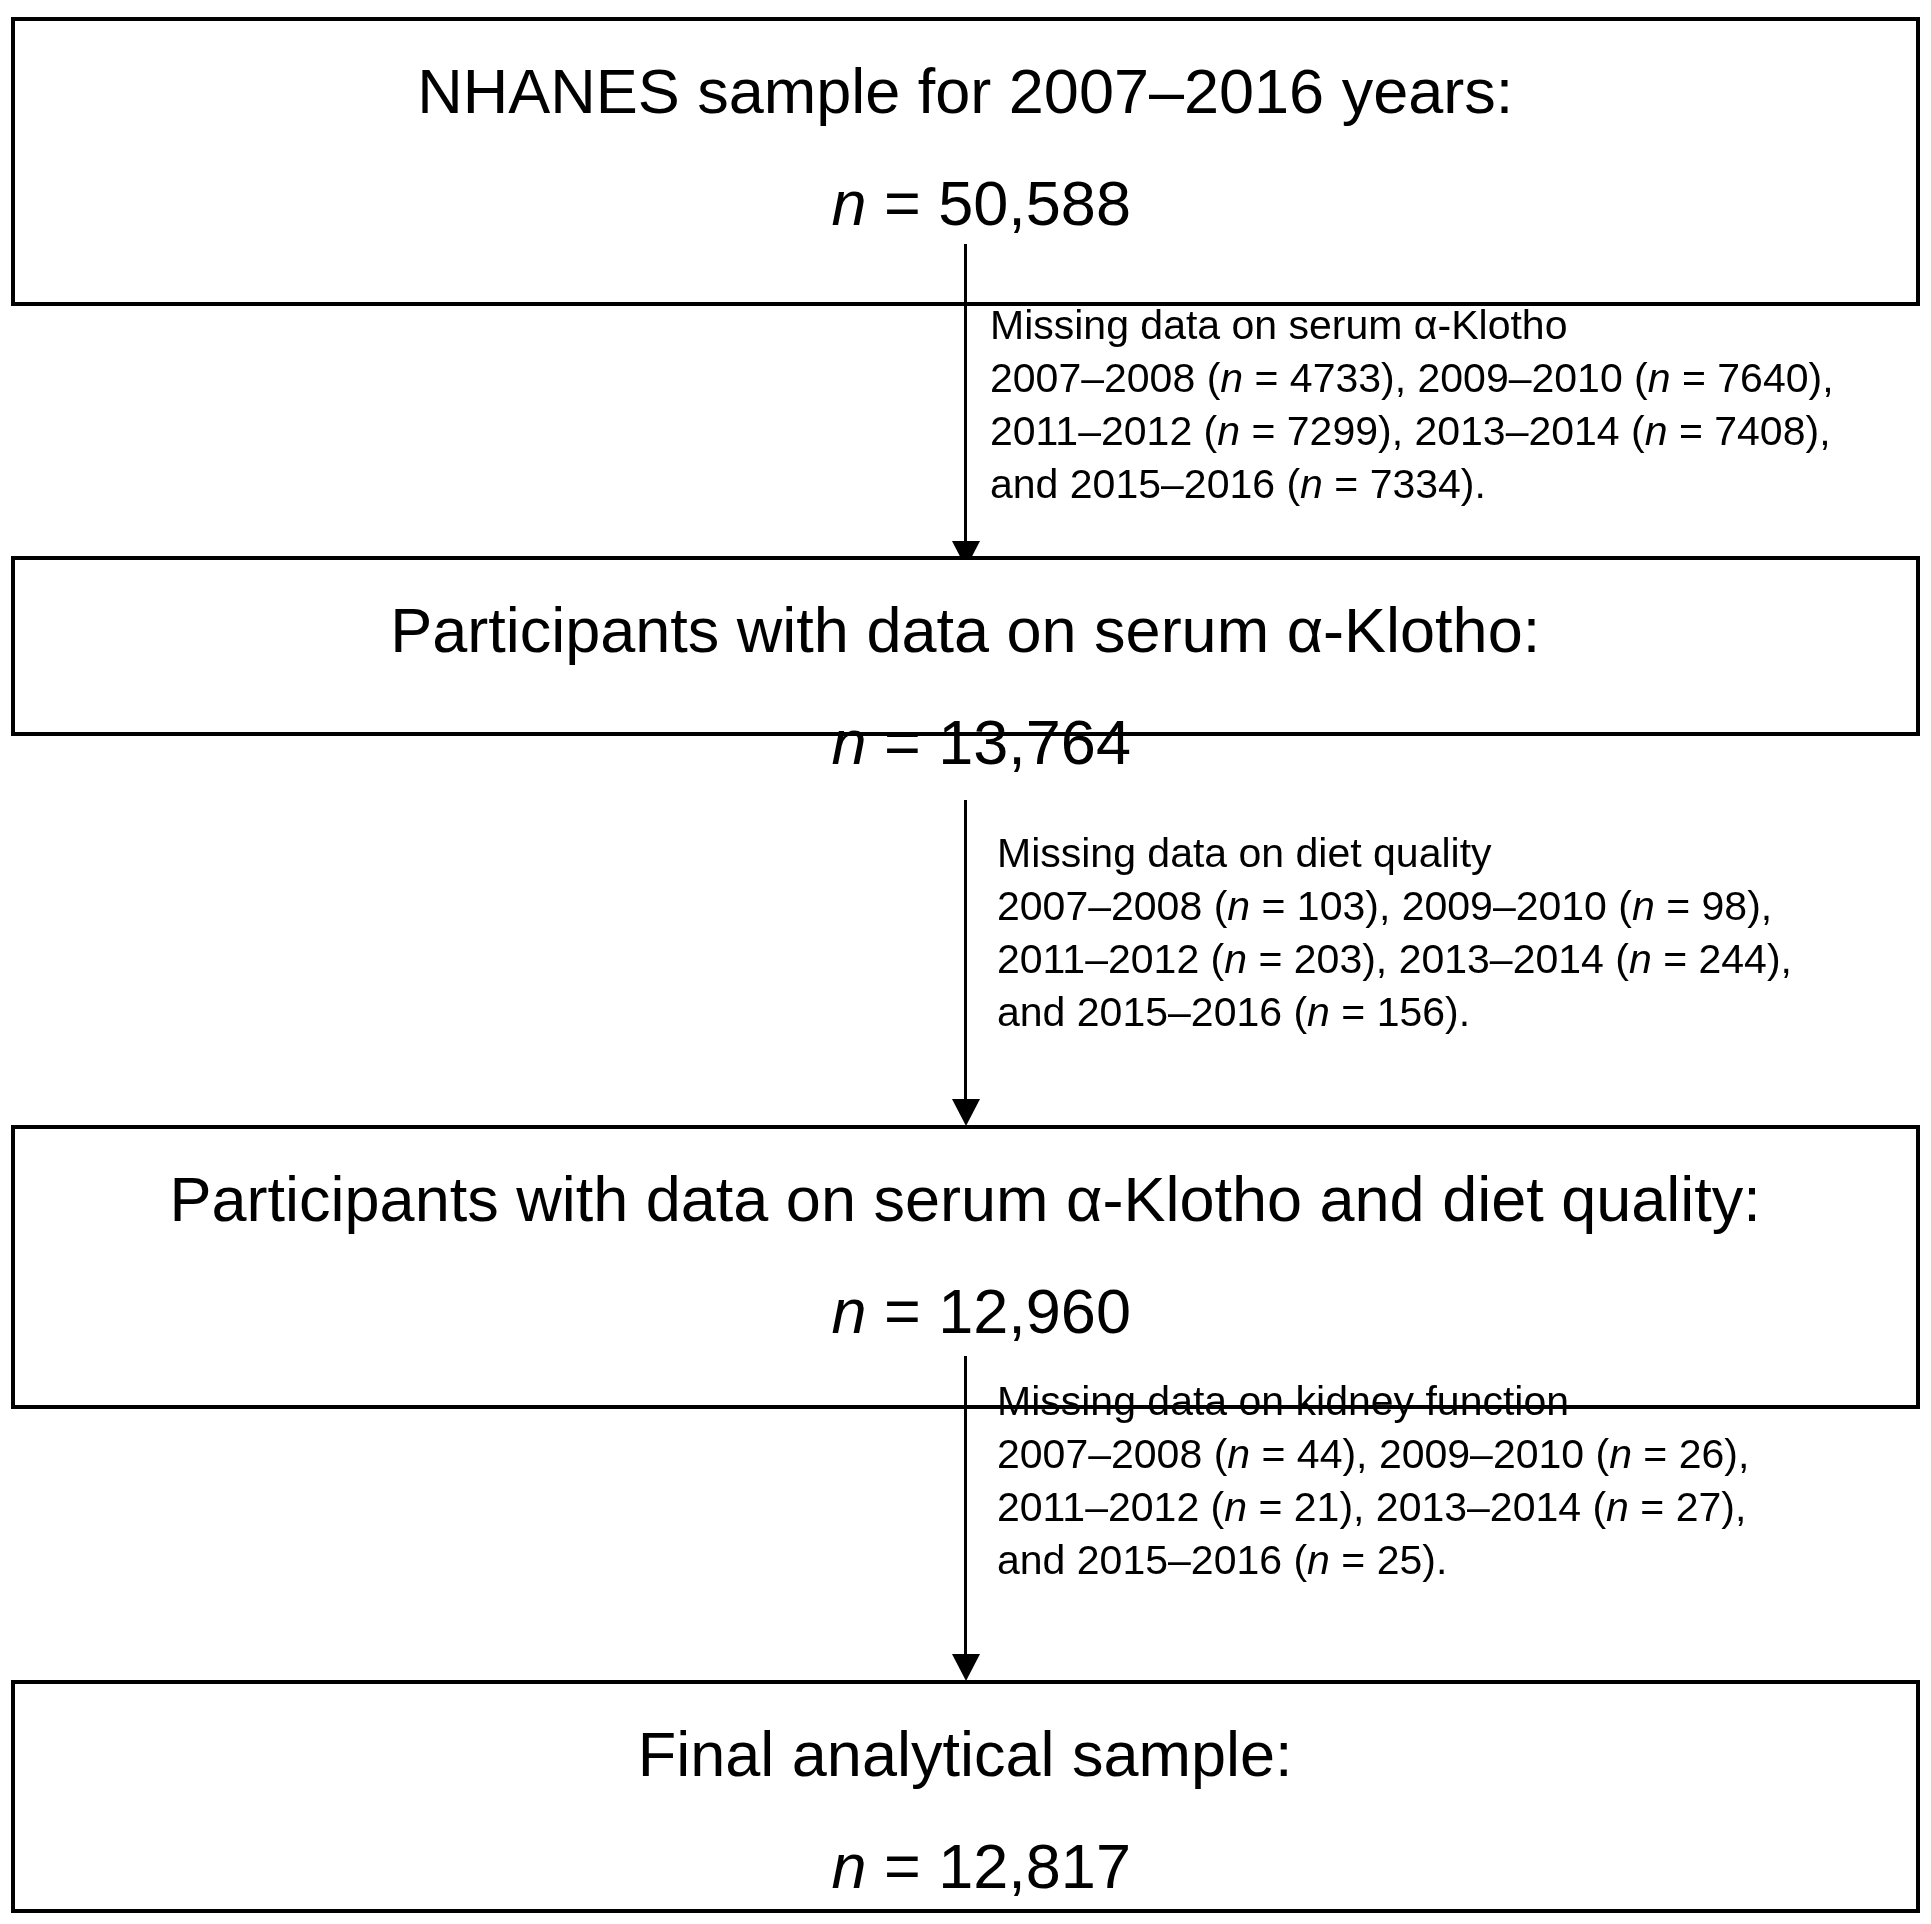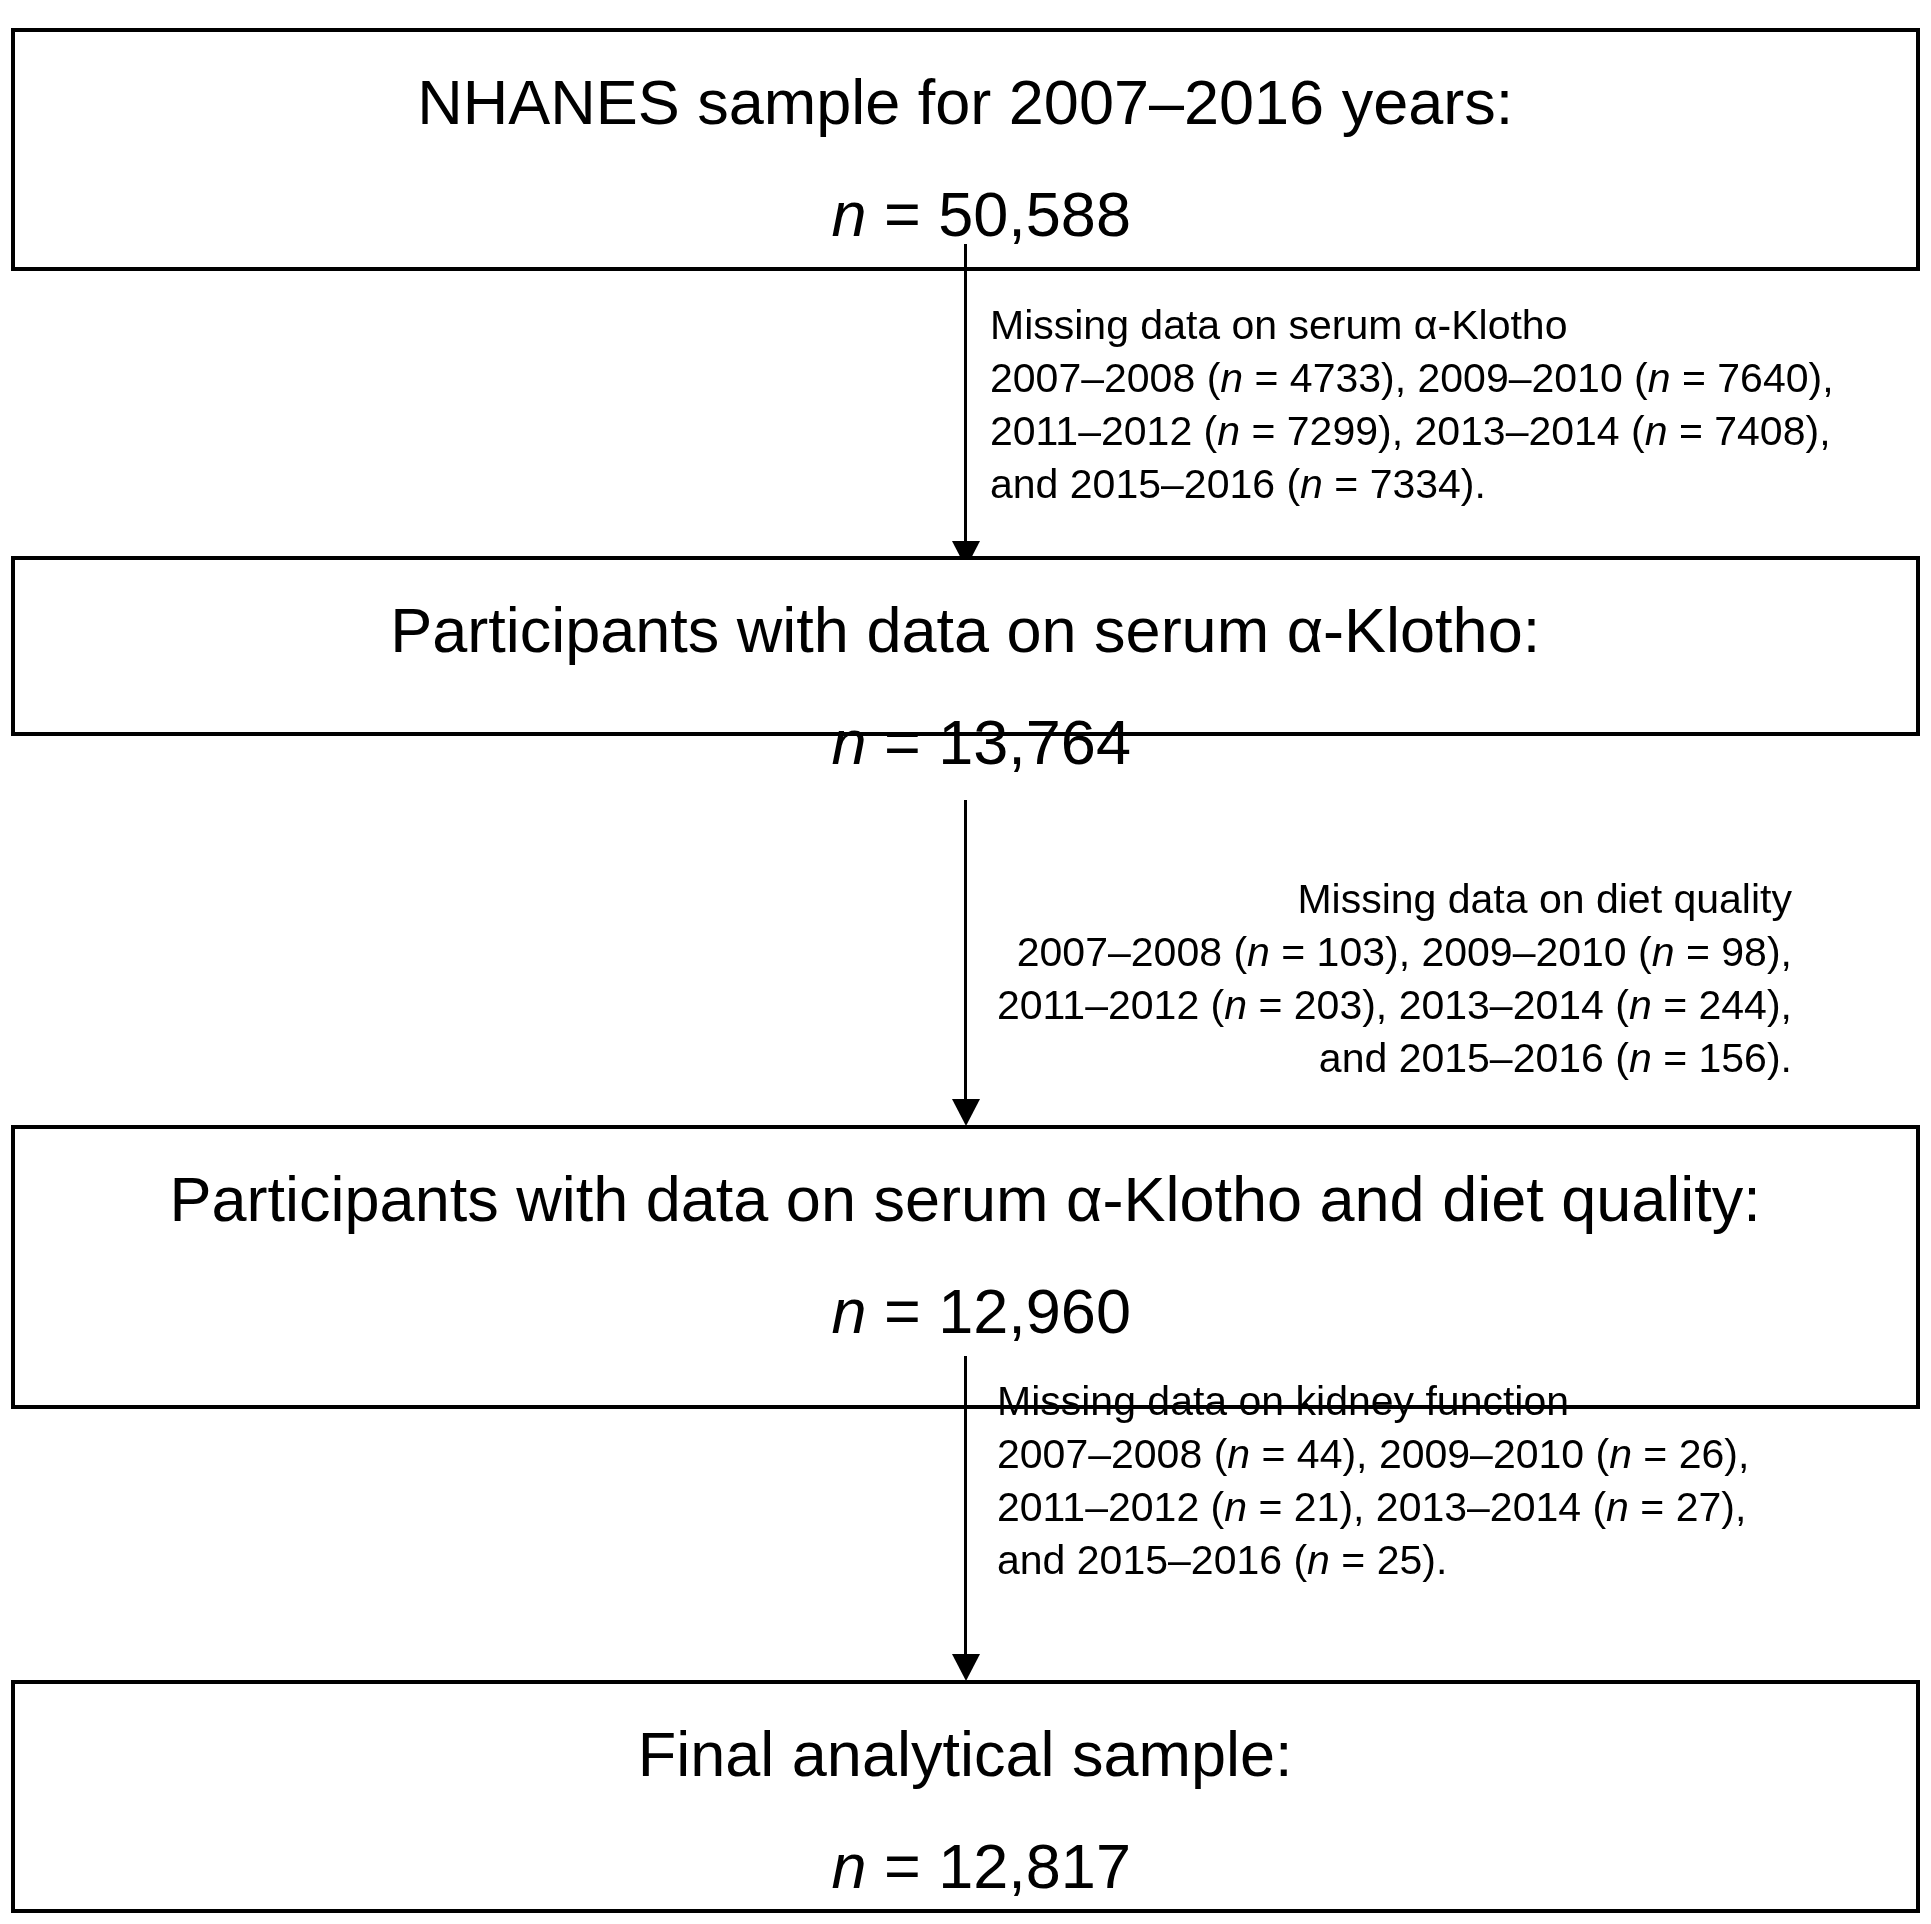--- a/index.html
+++ b/index.html
@@ -54,21 +54,21 @@
     position: absolute;
     font-size: 41px;
     line-height: 53px;
     white-space: nowrap;
   }
   .annotation .line { display: block; }
 </style>
 </head>
 <body>
 
-<div class="box" style="top:28px;height:243px;">
+<div class="box" style="top:17px;height:289px;">
   <div class="box-title">NHANES sample for 2007–2016 years:</div>
   <div class="box-count"><span class="italic">n</span><span> = 50,588</span></div>
 </div>
 
 <div class="arrow-line" style="top:244px;height:298px;"></div>
 <div class="arrow-head" style="top:541px;"></div>
 
 <div class="annotation" style="left:990px;top:299px;">
   <span class="line">Missing data on serum α-Klotho</span>
   <span class="line"><span>2007–2008</span><span> (</span><span class="italic">n</span><span> = </span><span>4733</span><span>), </span><span>2009–2010</span><span> (</span><span class="italic">n</span><span> = </span><span>7640</span><span>),</span></span>
@@ -77,21 +77,21 @@
 </div>
 
 <div class="box" style="top:556px;height:180px;">
   <div class="box-title">Participants with data on serum α-Klotho:</div>
   <div class="box-count"><span class="italic">n</span><span> = 13,764</span></div>
 </div>
 
 <div class="arrow-line" style="top:800px;height:299px;"></div>
 <div class="arrow-head" style="top:1099px;"></div>
 
-<div class="annotation" style="left:997px;top:873px;text-align:right;">
+<div class="annotation" style="left:997px;top:827px;">
   <span class="line">Missing data on diet quality</span>
   <span class="line"><span>2007–2008</span><span> (</span><span class="italic">n</span><span> = </span><span>103</span><span>), </span><span>2009–2010</span><span> (</span><span class="italic">n</span><span> = </span><span>98</span><span>),</span></span>
   <span class="line"><span>2011–2012</span><span> (</span><span class="italic">n</span><span> = </span><span>203</span><span>), </span><span>2013–2014</span><span> (</span><span class="italic">n</span><span> = </span><span>244</span><span>),</span></span>
   <span class="line"><span>and </span><span>2015–2016</span><span> (</span><span class="italic">n</span><span> = </span><span>156</span><span>).</span></span>
 </div>
 
 <div class="box" style="top:1125px;height:284px;">
   <div class="box-title">Participants with data on serum α-Klotho and diet quality:</div>
   <div class="box-count"><span class="italic">n</span><span> = 12,960</span></div>
 </div>

